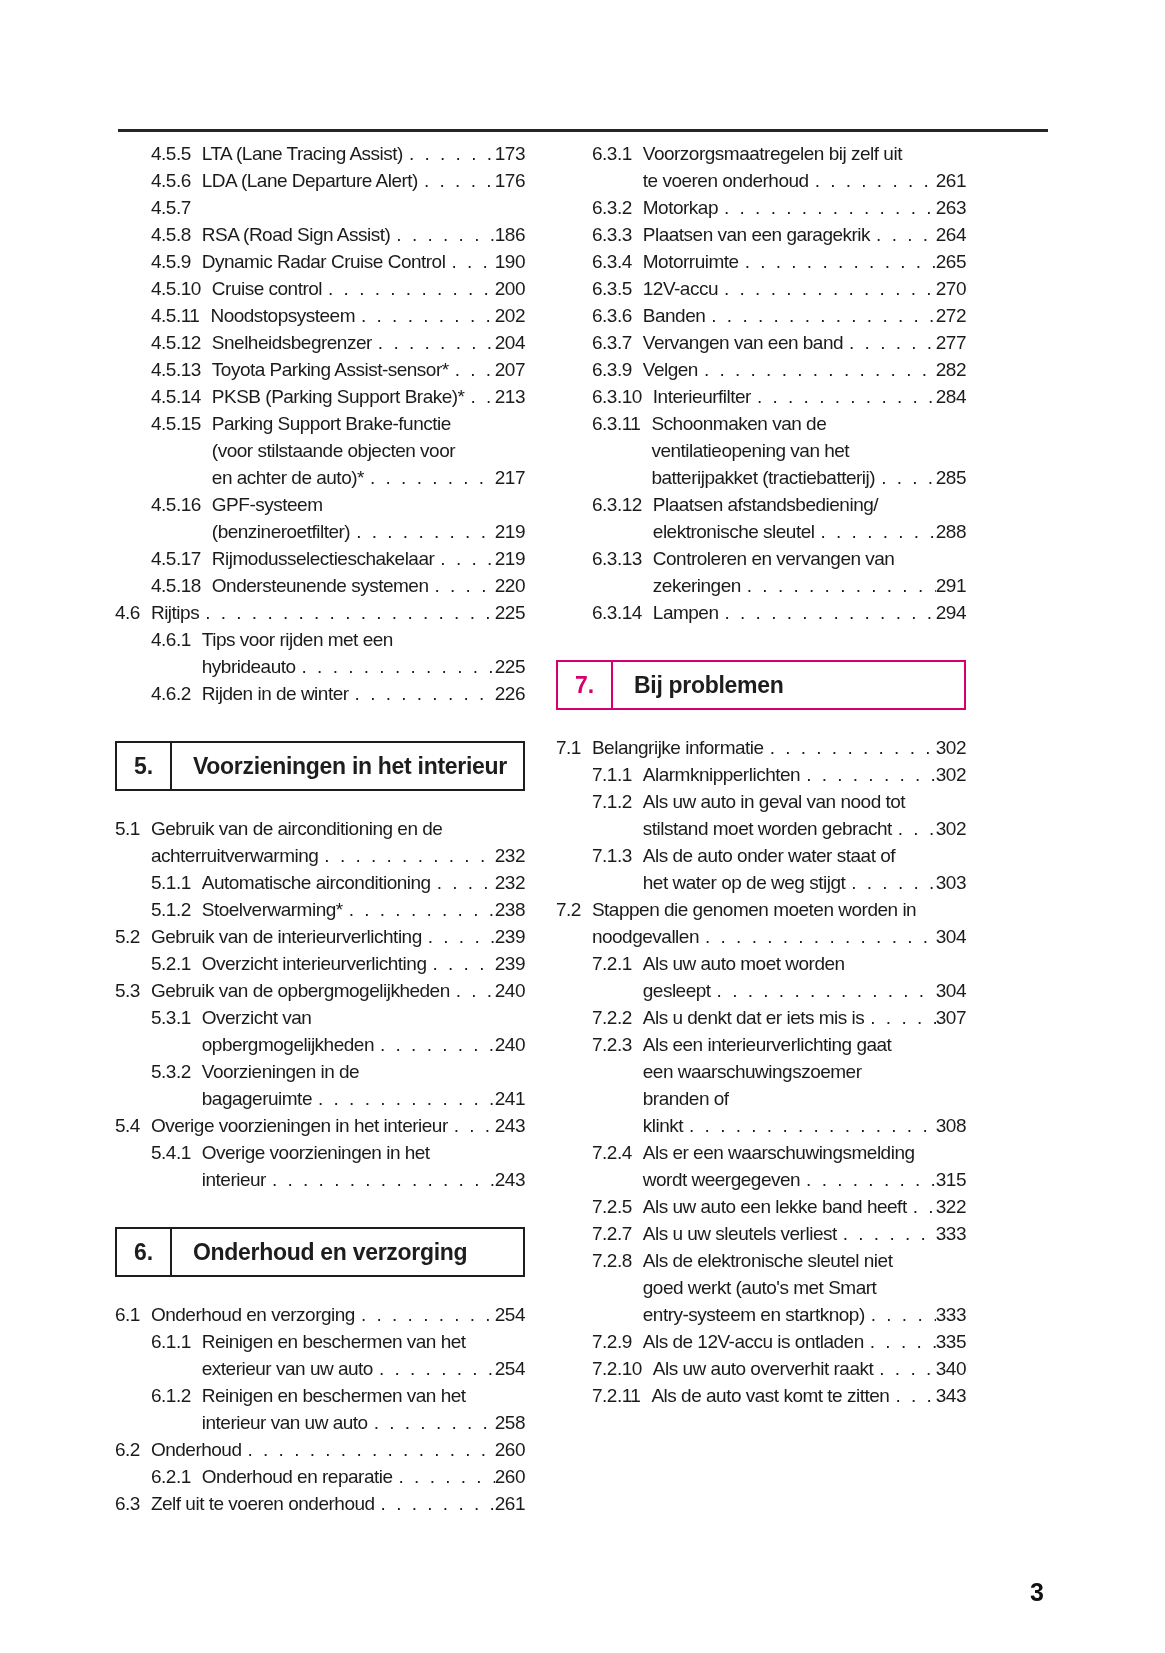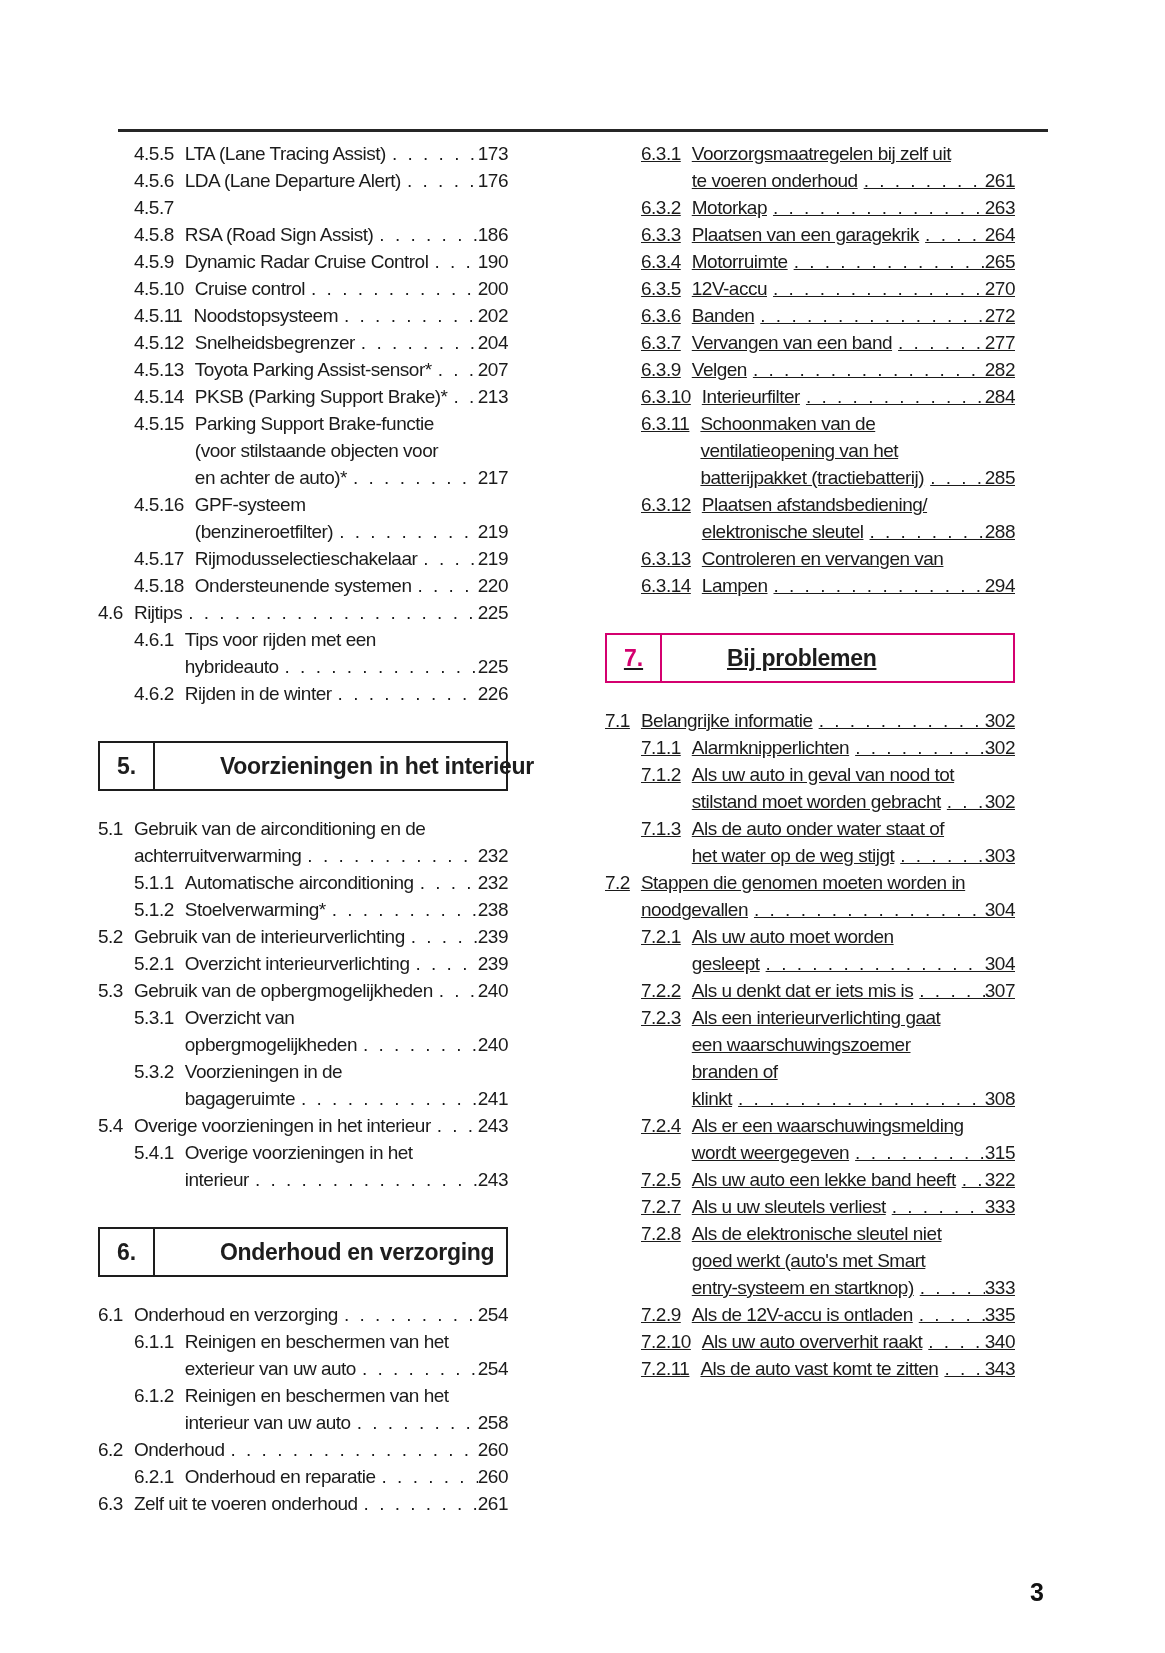--- a/index.html
+++ b/index.html
@@ -15,22 +15,22 @@
     position:absolute;
     left:118px;top:129px;
     width:930px;height:3px;
     background:#262626;
   }
   .col{
     position:absolute;
     top:140px;
     width:410px;
   }
-  .col-left{left:98px;}
-  .col-right{left:605px;text-decoration:underline;}
+  .col-left{left:115px;}
+  .col-right{left:556px;}
 
   .entry{
     display:flex;
     font-size:19px;
     line-height:27px;
     letter-spacing:-0.5px;
   }
   .entry.lvl2{padding-left:36px;}
   .num{flex:0 0 auto;margin-right:11px;white-space:nowrap;}
   .body{flex:1 1 auto;min-width:0;display:block;}
@@ -60,21 +60,20 @@
     color:var(--bx,#1d1d1d);
     border-right:2.5px solid var(--bx,#1d1d1d);
   }
   .sec-title{
     display:flex;align-items:center;
     padding-left:21px;
     font-weight:bold;font-size:23px;
     letter-spacing:-0.3px;
     color:#1d1d1d;
     white-space:nowrap;
-    margin-left:44px;
   }
   .footer-page{
     position:absolute;
     left:1022px;top:1578px;
     width:30px;
     text-align:center;
     font-weight:bold;font-size:25px;
     color:#111;
   }
 </style>
@@ -538,20 +537,25 @@
             <span class="txt">elektronische sleutel</span>
             <span class="dots"></span>
             <span class="pg">288</span>
           </span>
         </span>
       </div>
       <div class="entry lvl2">
         <span class="num">6.3.13</span>
         <span class="body">
           <span class="bline">Controleren en vervangen van</span>
+          <span class="bline last">
+            <span class="txt">zekeringen</span>
+            <span class="dots"></span>
+            <span class="pg">291</span>
+          </span>
         </span>
       </div>
       <div class="entry lvl2">
         <span class="num">6.3.14</span>
         <span class="body">
           <span class="bline last">
             <span class="txt">Lampen</span>
             <span class="dots"></span>
             <span class="pg">294</span>
           </span>

